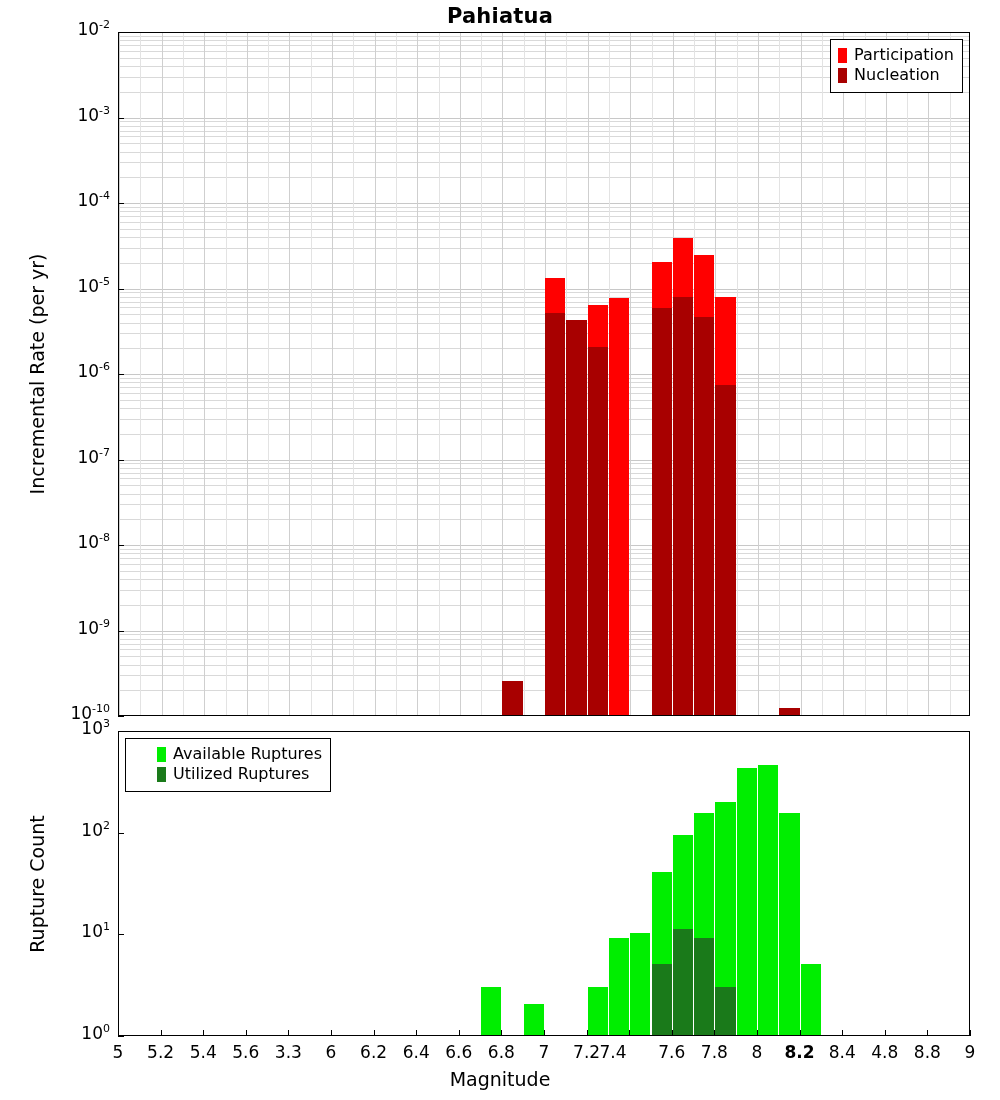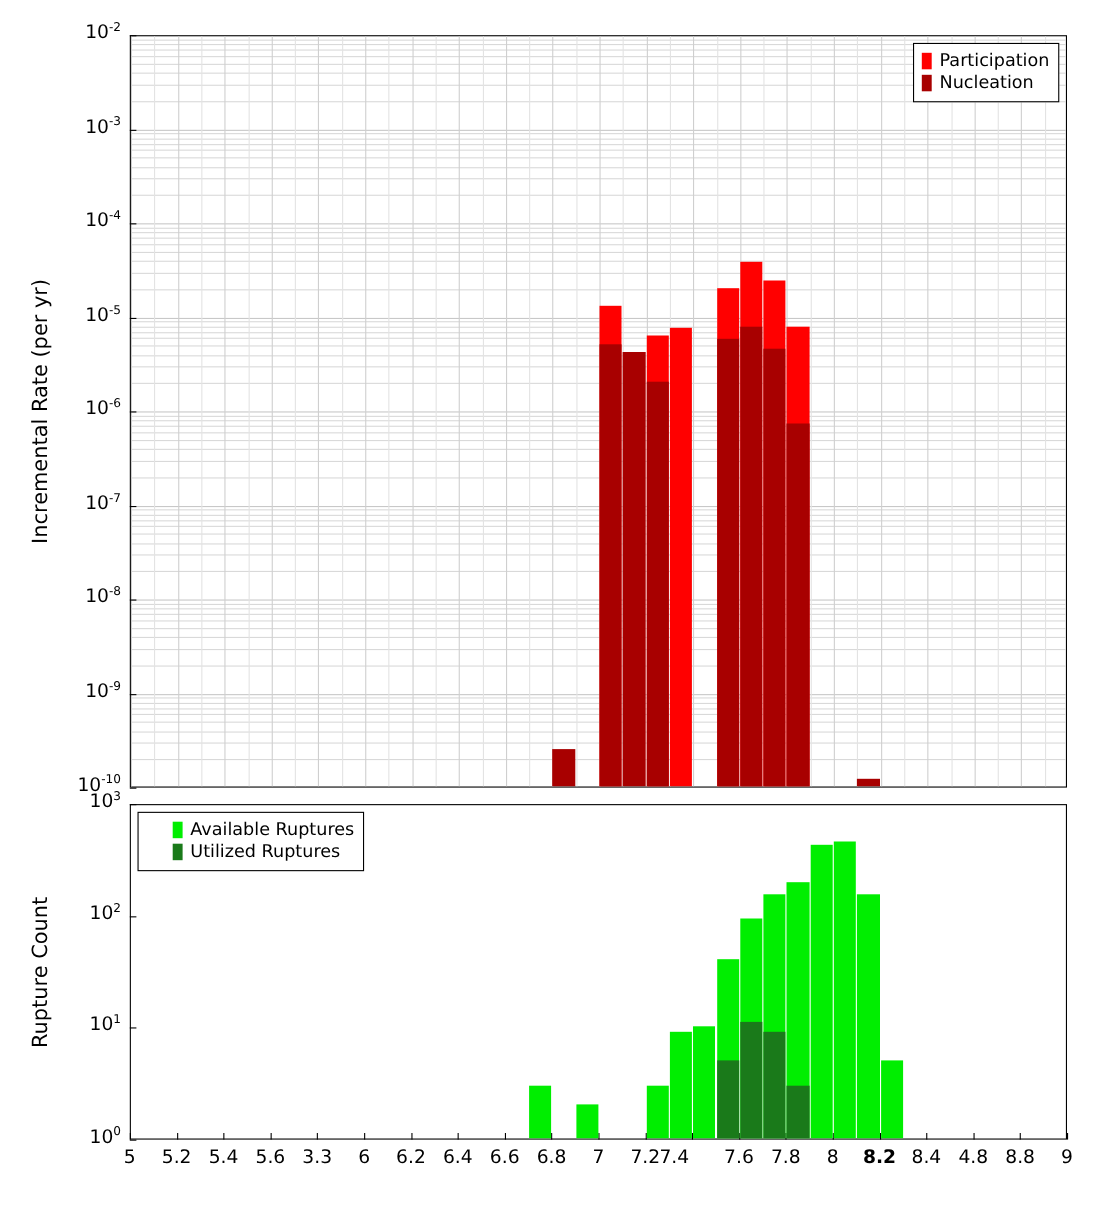--- a/index.html
+++ b/index.html
@@ -144,20 +144,21 @@
     flex: none;
   }
   #legend-top { right: 6px; top: 6px; }
   #legend-bottom { left: 6px; top: 6px; padding-left: 31px; }
 </style>
 </head>
 <body>
 
 <div id="root">
 
+  <div class="title">Pahiatua</div>
 
   <div class="plot" id="plot-top">
     <div class="gridlines" id="grid-top">
         <div class="grid-h" style="top: 657.262px;"></div>
         <div class="grid-h" style="top: 642.206px;"></div>
         <div class="grid-h" style="top: 631.524px;"></div>
         <div class="grid-h" style="top: 623.238px;"></div>
         <div class="grid-h" style="top: 616.468px;"></div>
         <div class="grid-h" style="top: 610.744px;"></div>
         <div class="grid-h" style="top: 605.786px;"></div>
@@ -397,13 +398,14 @@
       <div class="tickmark-x" style="left: 884.8px; top: 1030px;"></div>
       <div class="xtick" style="left: 884.8px; top: 1042px;">4.8</div>
       <div class="tickmark-x" style="left: 927.4px; top: 1030px;"></div>
       <div class="xtick" style="left: 927.4px; top: 1042px;">8.8</div>
       <div class="tickmark-x" style="left: 970px; top: 1030px;"></div>
       <div class="xtick" style="left: 970px; top: 1042px;">9</div>
       <div class="ylabel-rot" style="left: 26px; top: 374px; transform: rotate(-90deg) translateX(-50%);">Incremental Rate (per yr)</div>
       <div class="ylabel-rot" style="left: 26px; top: 883.5px; transform: rotate(-90deg) translateX(-50%);">Rupture Count</div>
     </div>
 
+  <div class="xaxis-title" style="top:1068px">Magnitude</div>
 </div>
 
 </body></html>

